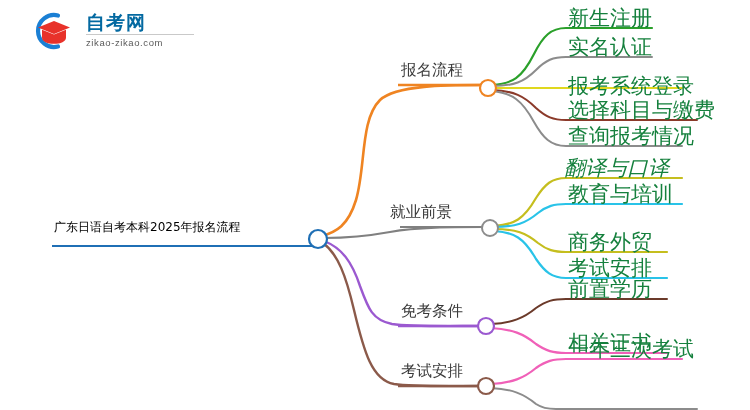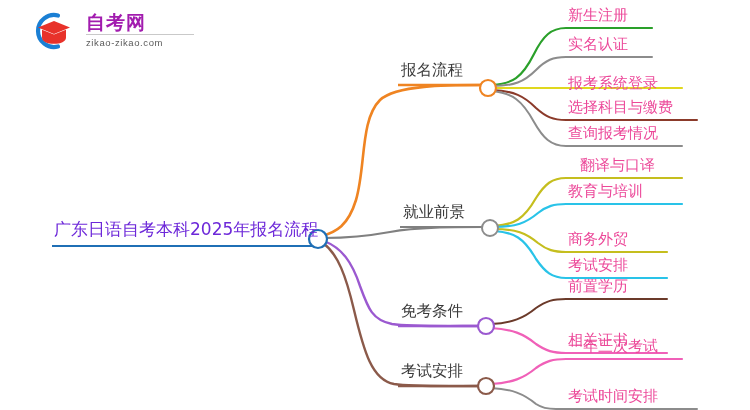--- a/index.html
+++ b/index.html
@@ -43,21 +43,21 @@
   }
   #logo-text-wrap {
     position: absolute;
     left: 58px;
     top: 1px;
     width: 110px;
   }
   #logo-title {
     font-size: 19px;
     font-weight: bold;
-    color: #a21caf;
+    color: #0369a1;
     letter-spacing: 1px;
     line-height: 22px;
     font-family: "DejaVu Sans", "Liberation Sans", sans-serif;
   }
   #logo-rule {
     width: 108px;
     height: 1px;
     background: #c9c9c9;
     margin: 1px 0 2px 0;
   }
@@ -70,31 +70,31 @@
 
   
   .node-label {
     position: absolute;
     white-space: nowrap;
     color: #3c3c3c;
     font-family: "DejaVu Sans", "Liberation Sans", sans-serif;
     line-height: 1;
   }
   .root-label {
-    font-size: 17px;
-    color: #6d28d9;
+    font-size: 12px;
+    color: #000000;
     font-weight: normal;
   }
   .branch-label {
     font-size: 15.5px;
     color: #3a3a3a;
   }
   .leaf-label {
-    font-size: 15px;
-    color: #ec4899;
+    font-size: 21px;
+    color: #15803d;
   }
 </style>
 </head>
 <body>
 
 <div id="canvas">
 
   <svg id="mindmap-svg" viewBox="0 0 750 410" xmlns="http://www.w3.org/2000/svg">
 
     <line x1="52" y1="246" x2="312" y2="246" stroke="#1f6fb5" stroke-width="2.2"></line>
@@ -165,34 +165,33 @@
     <div id="logo-text-wrap">
       <div id="logo-title">自考网</div>
       <div id="logo-rule"></div>
       <div id="logo-domain">zikao-zikao.com</div>
     </div>
   </div>
 
   <div class="node-label root-label" style="left:54px; top:221px;">广东日语自考本科2025年报名流程</div>
 
   <div class="node-label branch-label" style="left:401px; top:63px;">报名流程</div>
-  <div class="node-label branch-label" style="left:403px; top:205px;">就业前景</div>
+  <div class="node-label branch-label" style="left:390px; top:205px;">就业前景</div>
   <div class="node-label branch-label" style="left:401px; top:304px;">免考条件</div>
   <div class="node-label branch-label" style="left:401px; top:364px;">考试安排</div>
 
   <div class="node-label leaf-label" style="left:568px; top:8px;">新生注册</div>
   <div class="node-label leaf-label" style="left:568px; top:37px;">实名认证</div>
   <div class="node-label leaf-label" style="left:568px; top:68px;margin-top:8px;">报考系统登录</div>
   <div class="node-label leaf-label" style="left:568px; top:126px;">查询报考情况</div>
   <div class="node-label leaf-label" style="left:568px; top:100px;">选择科目与缴费</div>
 
-  <div class="node-label leaf-label" style="left:580px; top:158px;">翻译与口译</div>
+  <div class="node-label leaf-label" style="left:564px; top:158px;font-style:italic;">翻译与口译</div>
   <div class="node-label leaf-label" style="left:568px; top:184px;">教育与培训</div>
   <div class="node-label leaf-label" style="left:568px; top:232px;">商务外贸</div>
   <div class="node-label leaf-label" style="left:568px; top:258px;">考试安排</div>
 
   <div class="node-label leaf-label" style="left:568px; top:279px;">前置学历</div>
   <div class="node-label leaf-label" style="left:568px; top:333px;">相关证书</div>
 
   <div class="node-label leaf-label" style="left:568px; top:339px;">一年三次考试</div>
-  <div class="node-label leaf-label" style="left:568px; top:389px;">考试时间安排</div>
 
 </div>
 
 </body></html>

